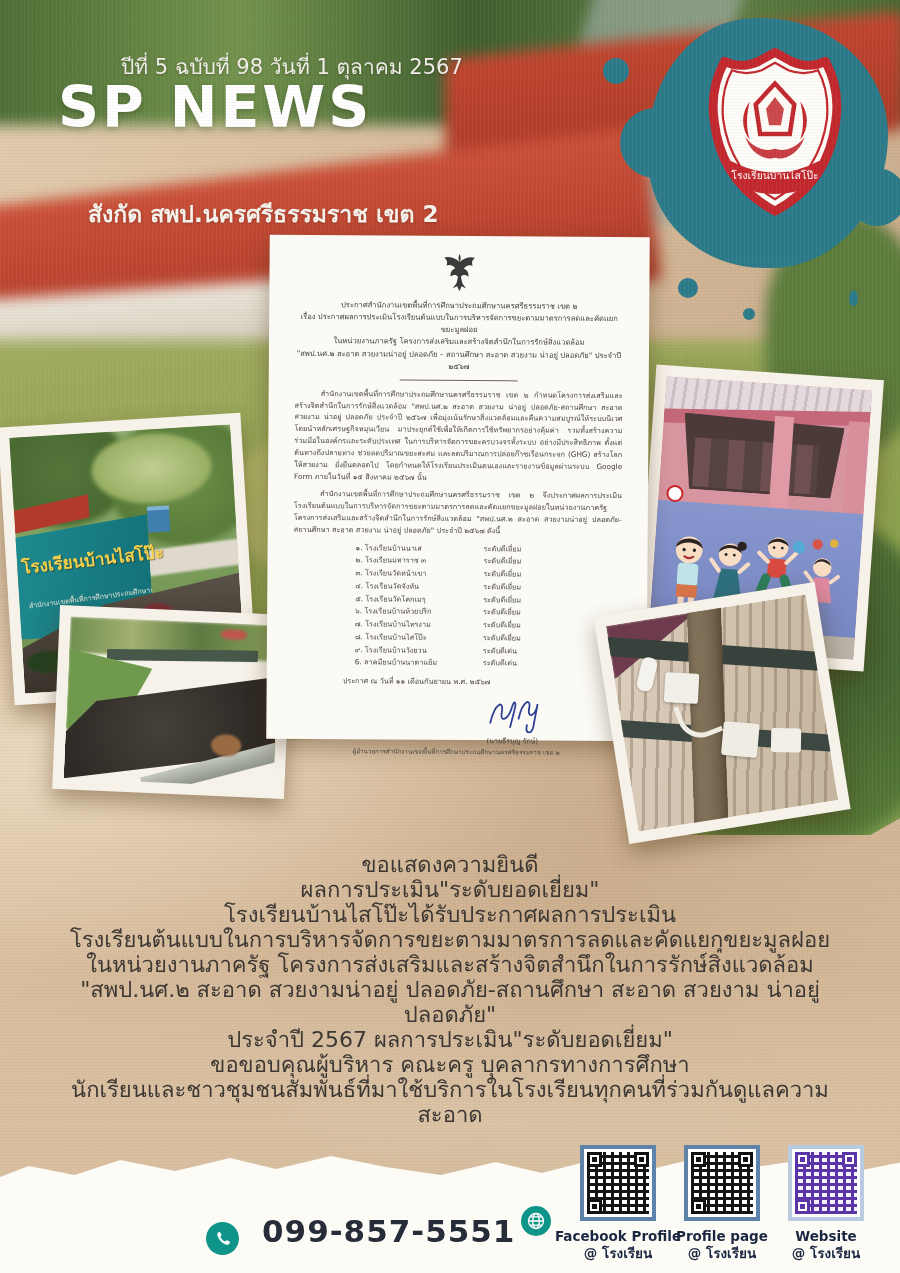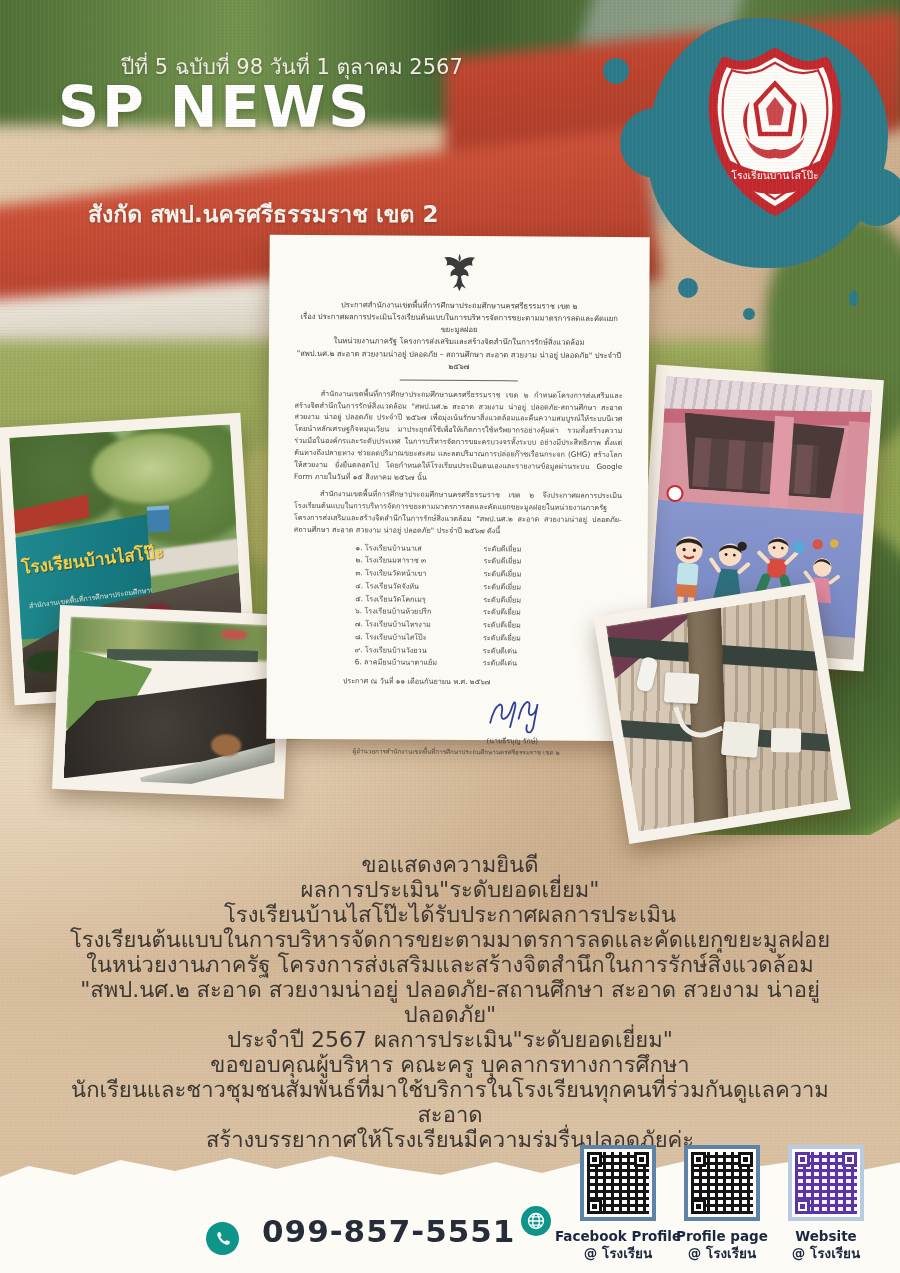--- a/index.html
+++ b/index.html
@@ -343,21 +343,20 @@
   <div class="congrats">
       <div class="congrat-line">ขอแสดงความยินดี</div>
       <div class="congrat-line">ผลการประเมิน"ระดับยอดเยี่ยม"</div>
       <div class="congrat-line">โรงเรียนบ้านไสโป๊ะได้รับประกาศผลการประเมิน</div>
       <div class="congrat-line">โรงเรียนต้นแบบในการบริหารจัดการขยะตามมาตรการลดและคัดแยกุขยะมูลฝอย</div>
       <div class="congrat-line">ในหน่วยงานภาครัฐ โครงการส่งเสริมและสร้างจิตสำนึกในการรักษ์สิ่งแวดล้อม</div>
       <div class="congrat-line">"สพป.นศ.๒ สะอาด สวยงามน่าอยู่ ปลอดภัย-สถานศึกษา สะอาด สวยงาม น่าอยู่ ปลอดภัย"</div>
       <div class="congrat-line">ประจำปี 2567 ผลการประเมิน"ระดับยอดเยี่ยม"</div>
       <div class="congrat-line">ขอขอบคุณผู้บริหาร คณะครู บุคลากรทางการศึกษา</div>
       <div class="congrat-line">นักเรียนและชาวชุมชนสัมพันธ์ที่มาใช้บริการในโรงเรียนทุกคนที่ร่วมกันดูแลความสะอาด</div>
-      <div class="congrat-line">สร้างบรรยากาศให้โรงเรียนมีความร่มรื่นปลอดภัยค่ะ</div>
     </div>
 
   <div class="footer"></div>
 
   <div class="phone-badge">
     <svg width="17" height="17" viewBox="0 0 24 24">
         <path d="M6.5 3c1.4-.7 2.4.2 2.9 1.2l1 2.1c.4.9 0 1.8-.7 2.4-.6.5-.7 1.2-.4 1.9 1.2 2.2 3 4 5.2 5.2.7.3 1.4.2 1.9-.4.6-.7 1.5-1.1 2.4-.7l2.1 1c1 .5 1.9 1.5 1.2 2.9-.9 1.9-3.3 2.6-5.5 1.8-5.2-1.9-9.4-6.1-11.3-11.3C4 7 4.6 4 6.5 3z" fill="#fff"></path>
       </svg>
   </div>
   <div class="phone-number">099-857-5551</div>

